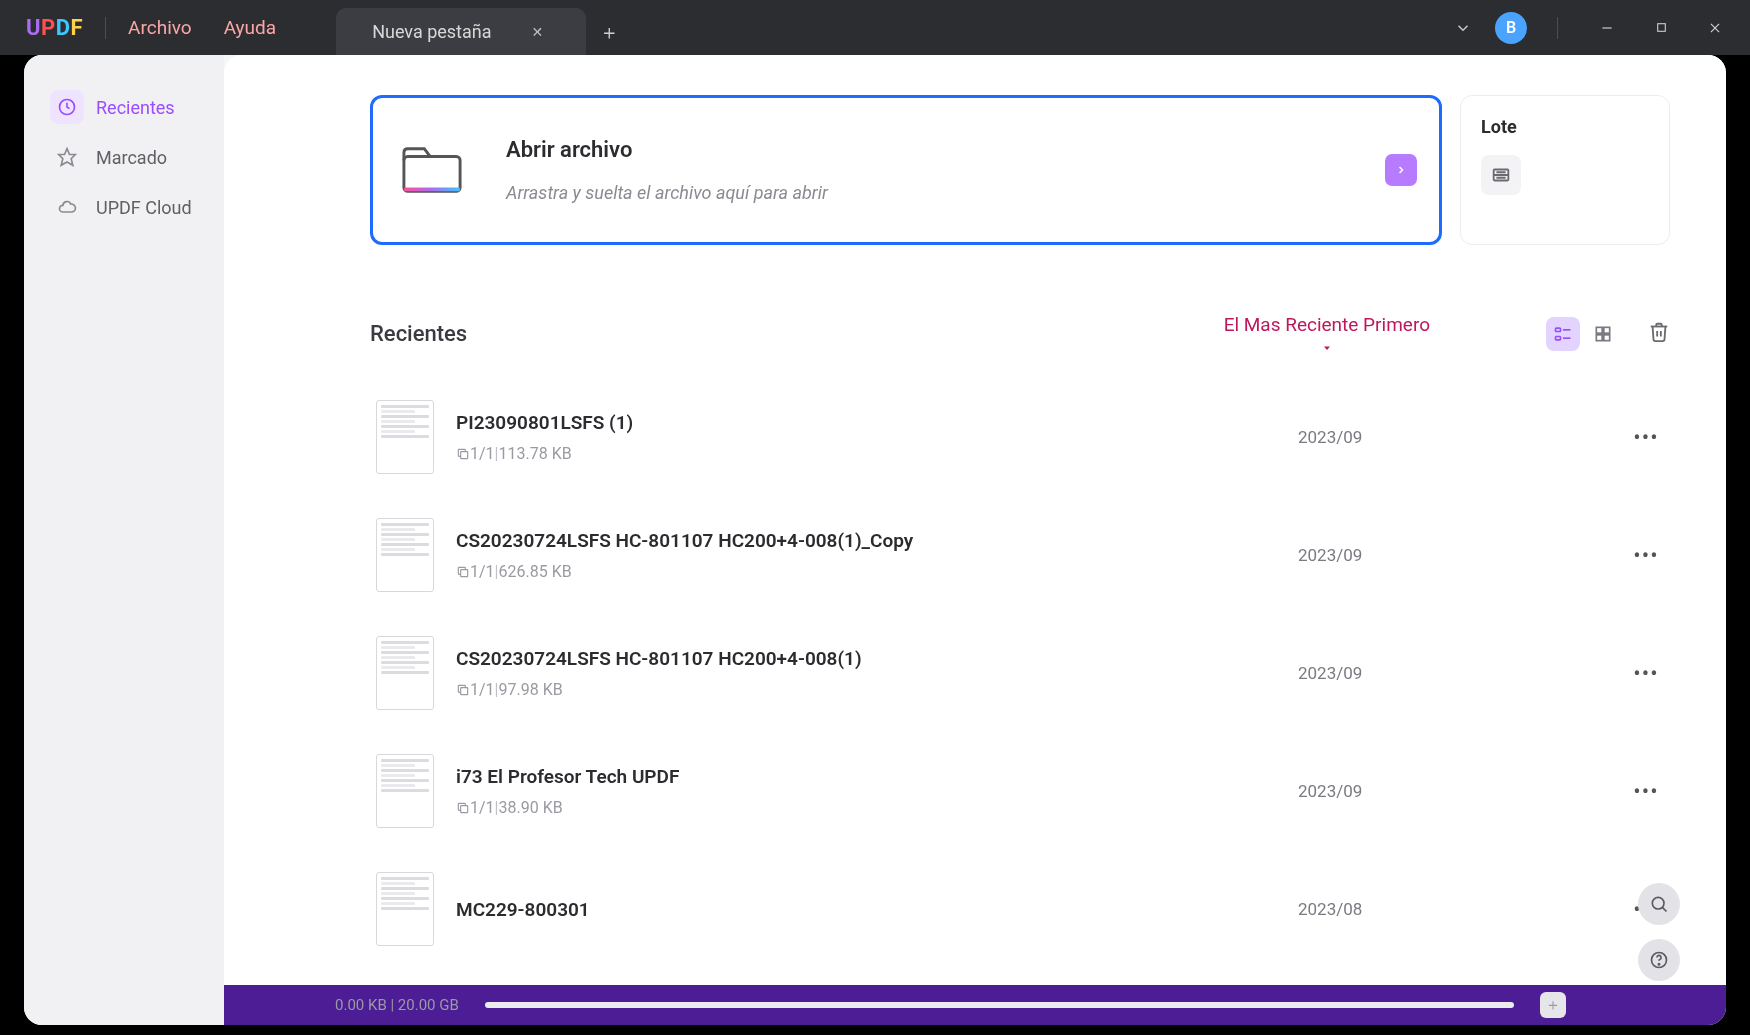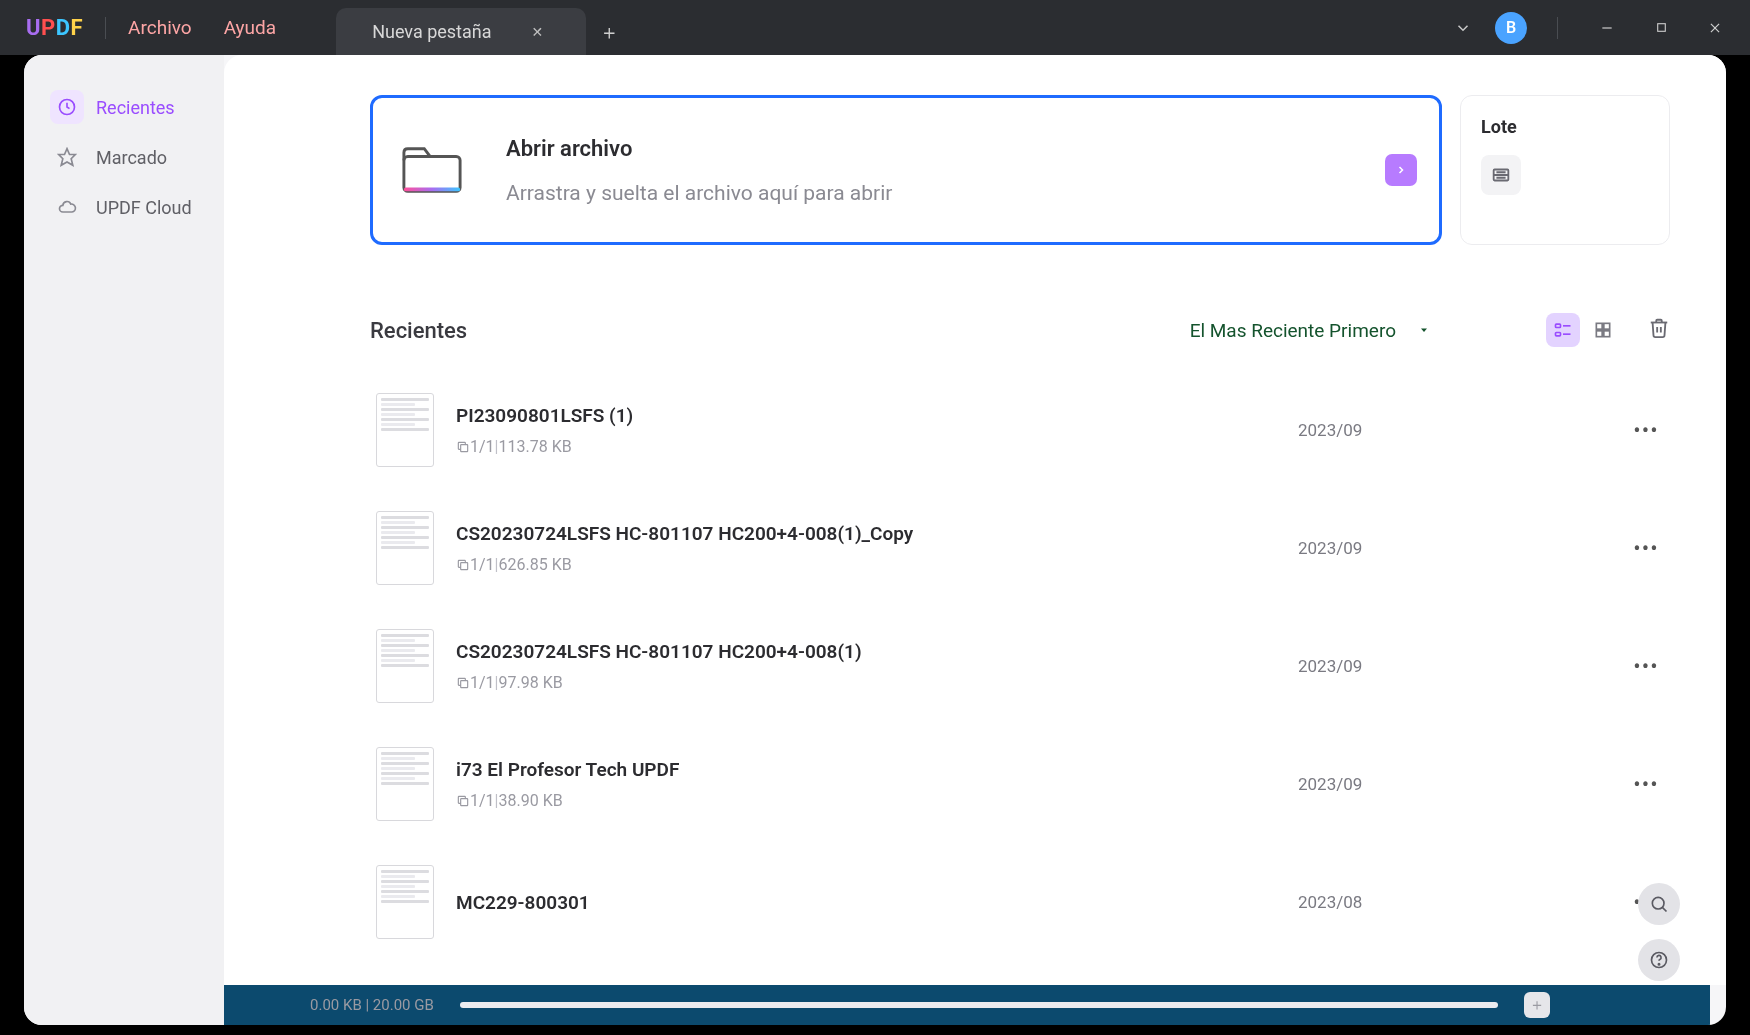--- a/index.html
+++ b/index.html
@@ -34,52 +34,52 @@
   .sbitem.active .sbicon { background: #efe4ff; color: #9a4dff; }
   .sbicon { width: 34px; height: 34px; border-radius: 8px; display: flex; align-items: center; justify-content: center; color: #8a8a92; }
   .sbicon svg { width: 20px; height: 20px; }
 
   .main { position: absolute; left: 200px; right: 0; top: 0; bottom: 40px; background: #fff; border-top-left-radius: 18px; padding: 40px 56px 0 146px; overflow: hidden; }
 
   .toprow { display: flex; gap: 18px; }
   .openfile { flex: 1; border: 3px solid #1f6bff; border-radius: 12px; background: #fff; height: 150px; display: flex; align-items: center; padding: 0 28px; cursor: pointer; position: relative; gap: 17px; }
   .openfile .foldericon { width: 62px; height: 52px; margin-right: 26px; }
   .openfile .title { font-size: 22px; font-weight: 600; color: #2c2c30; }
-  .openfile .sub { font-size: 21px; color: #8a8a92; margin-top: 20px; }
+  .openfile .sub { font-size: 18px; color: #8a8a92; margin-top: 20px; font-style: italic; }
   .openfile .arrowbtn { position: absolute; right: 22px; top: 50%; transform: translateY(-50%); width: 32px; height: 32px; border-radius: 7px; background: #b77bff; color: #fff; display: flex; align-items: center; justify-content: center; font-size: 14px; }
 
   .batch { width: 210px; background: #fff; border: 1px solid #ececef; border-radius: 12px; height: 150px; padding: 20px; }
   .batch .btitle { font-weight: 700; font-size: 18px; color: #2c2c30; margin-bottom: 18px; }
   .batch .bicon { width: 40px; height: 40px; border-radius: 8px; background: #f3f3f5; color: #6a6a72; display: flex; align-items: center; justify-content: center; cursor: pointer; }
   .batch .bicon svg { width: 22px; height: 22px; }
 
   .recents { margin-top: 68px; }
   .rhead { display: flex; align-items: center; margin-bottom: 24px; }
   .rhead .rtitle { font-size: 22px; font-weight: 500; color: #3a3a40; }
   .rhead .spacer { flex: 1; }
-  .rhead .sort { font-size: 19px; color: #14532d; margin-right: 110px; cursor: pointer; display: flex; align-items: center; gap: 22px; }
+  .rhead .sort { font-size: 19px; color: #be185d; margin-right: 110px; cursor: pointer; display: flex; align-items: center; gap: 6px; flex-direction: column; }
   .rhead .viewbtn { width: 34px; height: 34px; border-radius: 8px; display: flex; align-items: center; justify-content: center; color: #7a7a82; cursor: pointer; margin-left: 6px; }
   .rhead .viewbtn.active { background: #e3d3ff; color: #9a4dff; }
   .rhead .viewbtn svg { width: 20px; height: 20px; }
   .rhead .trash { margin-left: 28px; cursor: pointer; color: #6a6a72; }
   .rhead .trash svg { width: 22px; height: 22px; }
 
   .rlist { }
   .row { display: flex; align-items: center; height: 118px; padding: 0 6px; border-radius: 10px; cursor: pointer; }
   .row .thumb { width: 58px; height: 74px; border: 1px solid #d8d8dc; border-radius: 3px; background: #fff; margin-right: 22px; display: flex; flex-direction: column; padding: 4px; gap: 2px; }
   .row .thumb .tl { height: 3px; background: #dcdce0; border-radius: 1px; }
   .row .thumb .tl2 { height: 3px; background: #eaeaee; border-radius: 1px; width: 70%; }
   .row .info { flex: 1; }
   .row .fname { font-size: 19px; font-weight: 600; color: #2c2c30; }
   .row .fmeta { font-size: 16px; color: #9a9aa2; margin-top: 10px; display: flex; align-items: center; gap: 0; }
   .row .fmeta .sep { color: #c0c0c8; }
   .row .fdate { font-size: 17px; color: #7a7a82; width: 330px; }
   .row .more { width: 36px; color: #555; font-size: 22px; letter-spacing: 1px; cursor: pointer; text-align: center; }
 
-  .storagebar { position: absolute; left: 200px; right: 16px; bottom: 0; height: 40px; background: #0c4a6e; display: flex; align-items: center; padding: 0 160px 0 86px; color: #9a9aa2; font-size: 15px; }
+  .storagebar { position: absolute; left: 200px; right: 0; bottom: 0; height: 40px; background: #4c1d95; display: flex; align-items: center; padding: 0 160px 0 111px; color: #9a9aa2; font-size: 15px; }
   .storagebar .bar { flex: 1; height: 6px; background: #ececef; border-radius: 3px; margin: 0 26px; position: relative; }
   .storagebar .addbtn { width: 26px; height: 26px; border-radius: 6px; background: #e6e6ea; color: #9a9aa2; display: flex; align-items: center; justify-content: center; cursor: pointer; font-size: 16px; }
 
   .fab { position: absolute; right: 46px; width: 42px; height: 42px; border-radius: 50%; background: #e3e3e7; color: #5a5a62; display: flex; align-items: center; justify-content: center; cursor: pointer; }
   .fab.search { bottom: 100px; }
   .fab.help { bottom: 44px; }
   .fab svg { width: 20px; height: 20px; }
 
   .copysvg { width: 14px; height: 14px; }
 </style>

